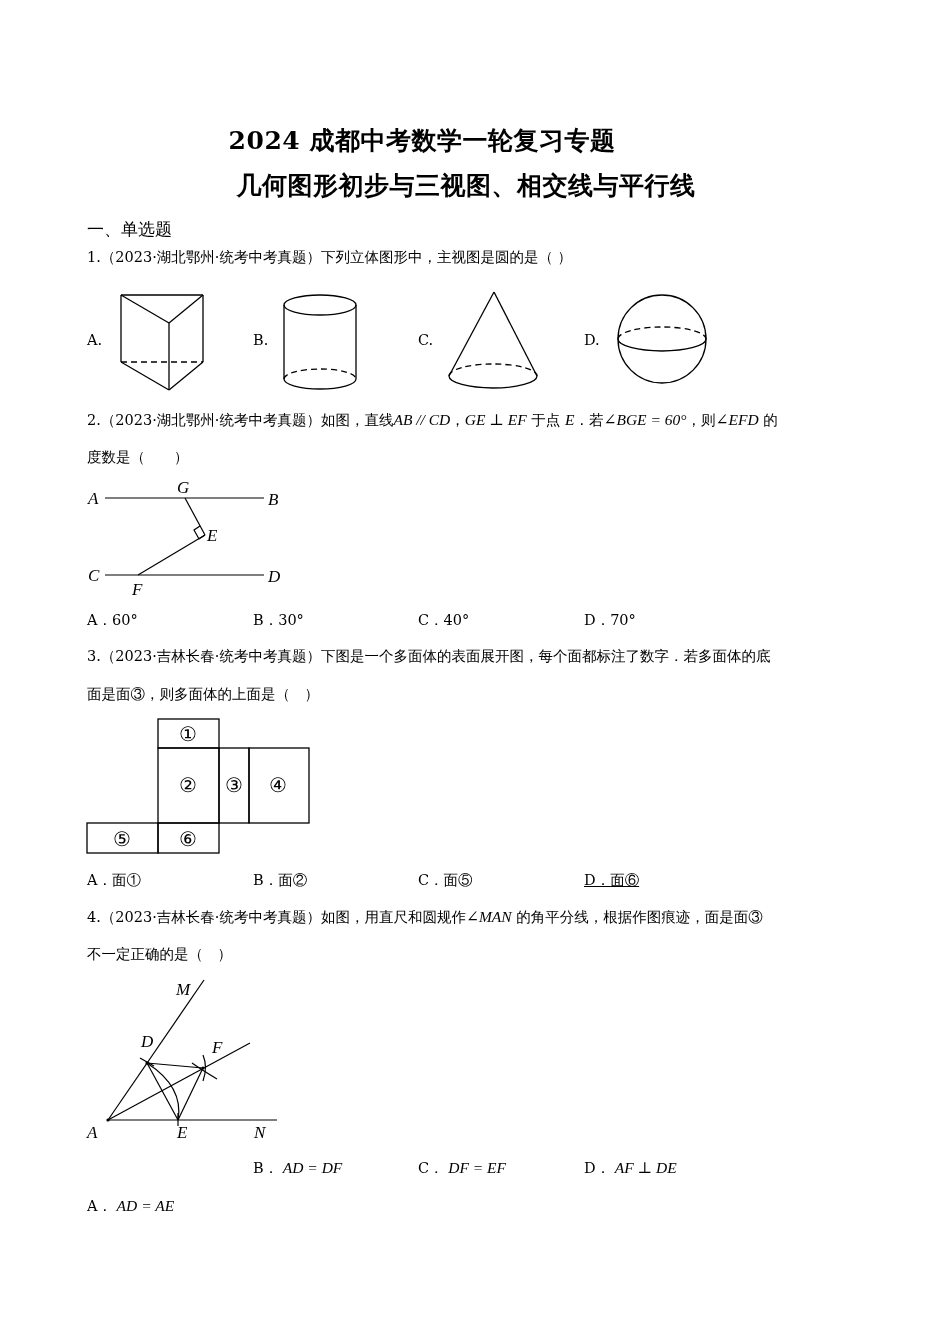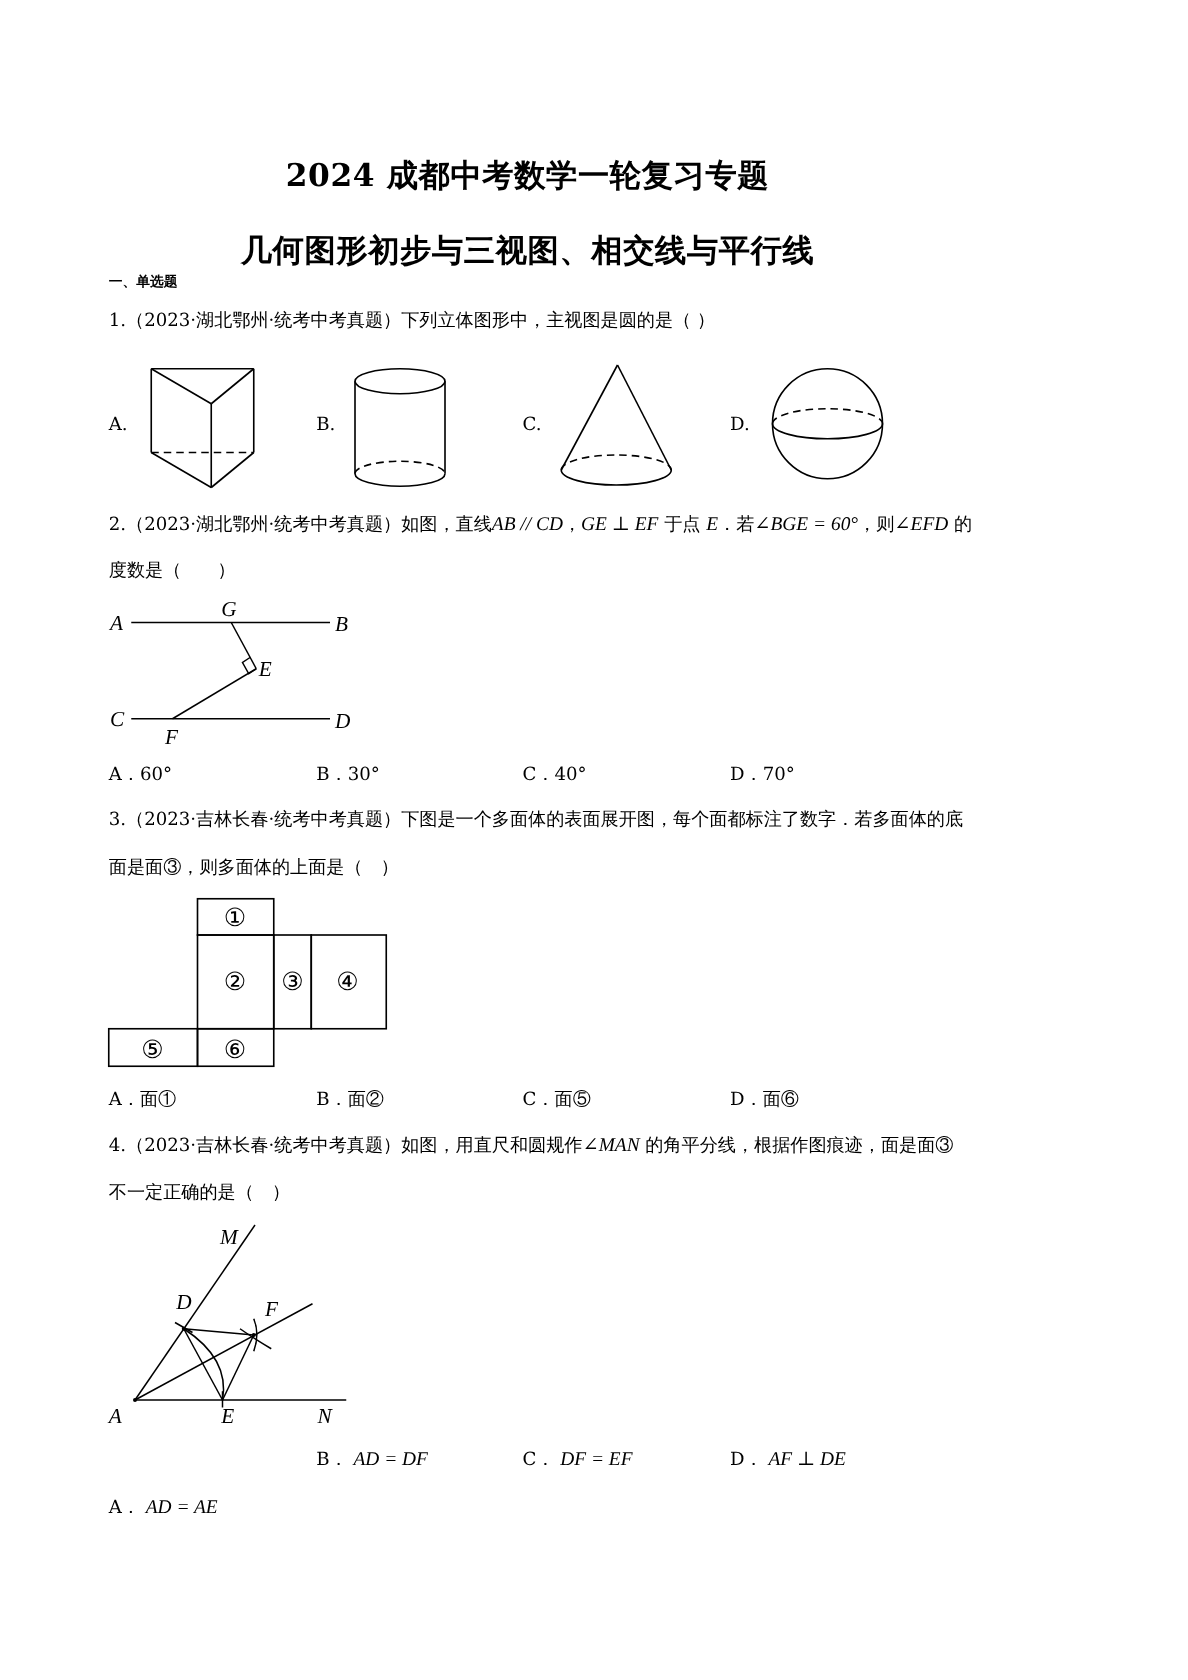--- a/index.html
+++ b/index.html
@@ -1,31 +1,31 @@
 <!DOCTYPE html>
 <html><head>
 <meta charset="utf-8">
 <style>
   * { margin: 0; padding: 0; box-sizing: border-box; }
   html, body { width: 950px; height: 1344px; background: #ffffff; }
   body { position: relative; font-family: "DejaVu Serif", "Liberation Serif", serif; color: #000; overflow: hidden; }
   .title { position: absolute; left: 0; width: 844px; text-align: center; font-weight: bold; font-size: 25px; letter-spacing: 0.5px; }
-  .section { position: absolute; left: 87px; top: 218px; font-size: 11px; font-weight: bold; font-family: "DejaVu Sans", "Liberation Sans", sans-serif; }
+  .section { position: absolute; left: 87px; top: 218px; font-size: 17px; font-weight: normal; font-family: "DejaVu Sans", "Liberation Sans", sans-serif; }
   .q { position: absolute; left: 87px; font-size: 14.5px; white-space: nowrap; line-height: 20px; }
   .opt { position: absolute; font-size: 14.5px; white-space: nowrap; line-height: 20px; }
   .math { font-style: italic; font-family: "Liberation Serif", "DejaVu Serif", serif; font-size: 15.5px; }
   svg { position: absolute; overflow: visible; }
   svg text { font-family: "Liberation Serif", "DejaVu Serif", serif; font-style: italic; font-size: 17px; }
   .net text { font-style: normal; font-size: 20px; }
 </style>
 </head>
 <body>
 
 <div class="title" style="top:124px;">2024 成都中考数学一轮复习专题</div>
-<div class="title" style="top:184px;">几何图形初步与三视图、相交线与平行线</div>
+<div class="title" style="top:169px;margin-left:44px;">几何图形初步与三视图、相交线与平行线</div>
 <div class="section">一、单选题</div>
 
 <div class="q" style="top:247px;">
   <span>1.</span><span>（2023·湖北鄂州·统考中考真题）</span><span>下列立体图形中，主视图是圆的是（  ）</span>
 </div>
 
 <div class="opt" style="left:87px; top:330px;">A.</div>
 <svg style="left:118px; top:292px;" width="90" height="100" viewBox="0 0 90 100">
   <g fill="none" stroke="#000" stroke-width="1.3">
     <line x1="3" y1="3" x2="85" y2="3"></line>
@@ -115,21 +115,21 @@
   <text x="102" y="74" text-anchor="middle">②</text>
   <text x="148" y="74" text-anchor="middle">③</text>
   <text x="192" y="74" text-anchor="middle">④</text>
   <text x="36" y="128" text-anchor="middle">⑤</text>
   <text x="102" y="128" text-anchor="middle">⑥</text>
 </svg>
 
 <div class="opt" style="left:87px; top:870px;"><span>A．</span><span>面①</span></div>
 <div class="opt" style="left:253px; top:870px;"><span>B．</span><span>面②</span></div>
 <div class="opt" style="left:418px; top:870px;"><span>C．</span><span>面⑤</span></div>
-<div class="opt" style="left:584px; top:870px;"><span>D．</span><span>面⑥</span></div>
+<div class="opt" style="left:584px; top:870px;text-decoration:underline;"><span>D．</span><span>面⑥</span></div>
 
 <div class="q" style="top:907px;">
   <span>4.</span><span>（2023·吉林长春·统考中考真题）</span><span>如图，用直尺和圆规作</span><span class="math">∠MAN</span>&nbsp;<span>的角平分线，根据作图痕迹，面是面③</span>
 </div>
 <div class="q" style="top:944px;">不一定正确的是（　）</div>
 
 <svg style="left:84px; top:975px;" width="200" height="172" viewBox="0 0 200 172">
   <g fill="none" stroke="#000" stroke-width="1.2">
 
     <line x1="24" y1="145" x2="193" y2="145"></line>

